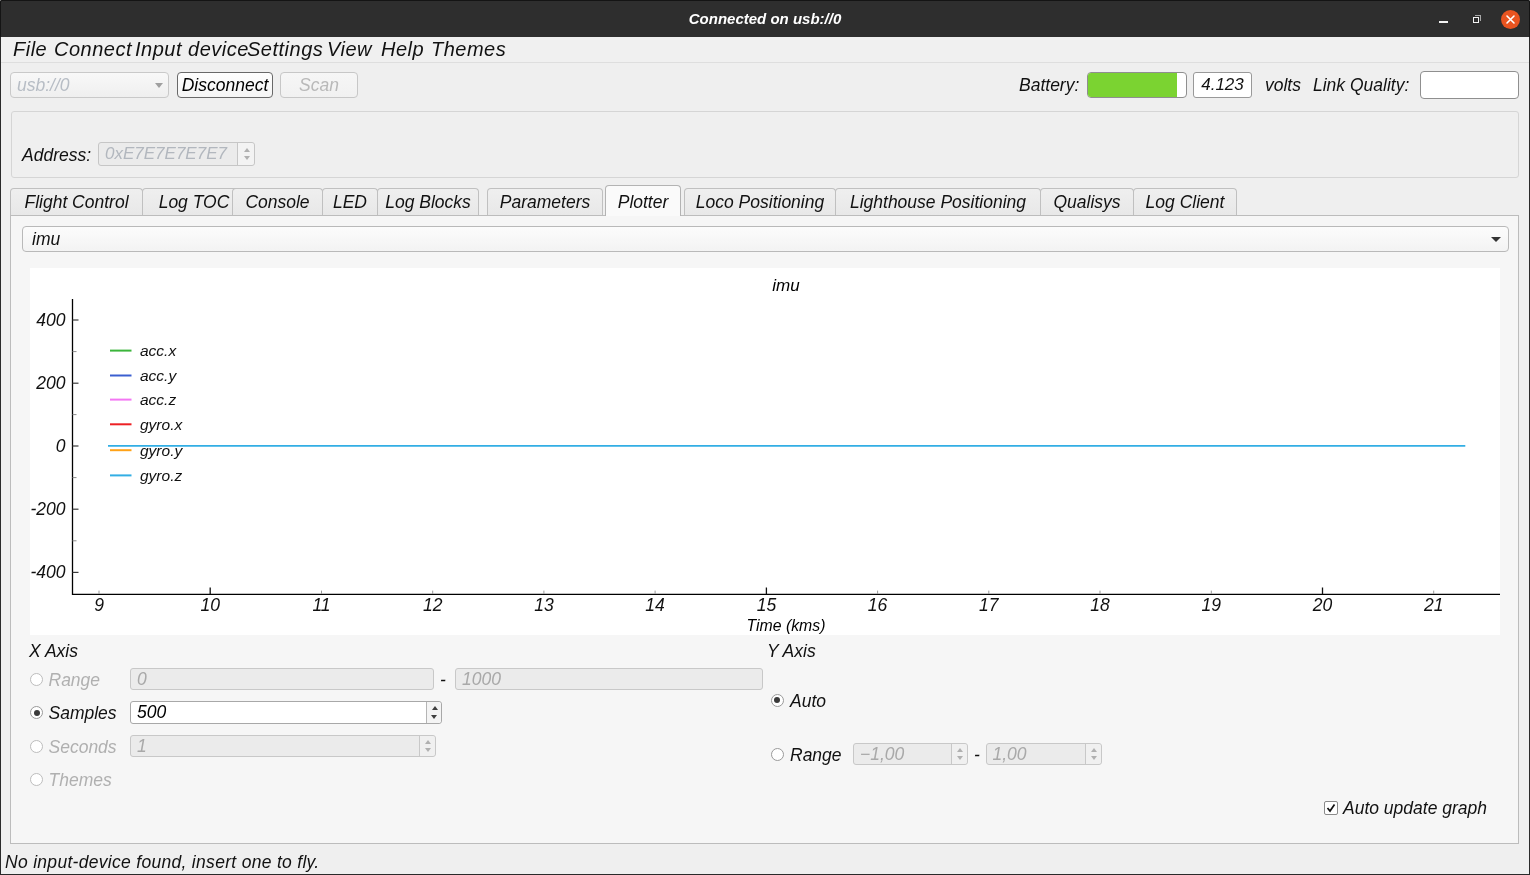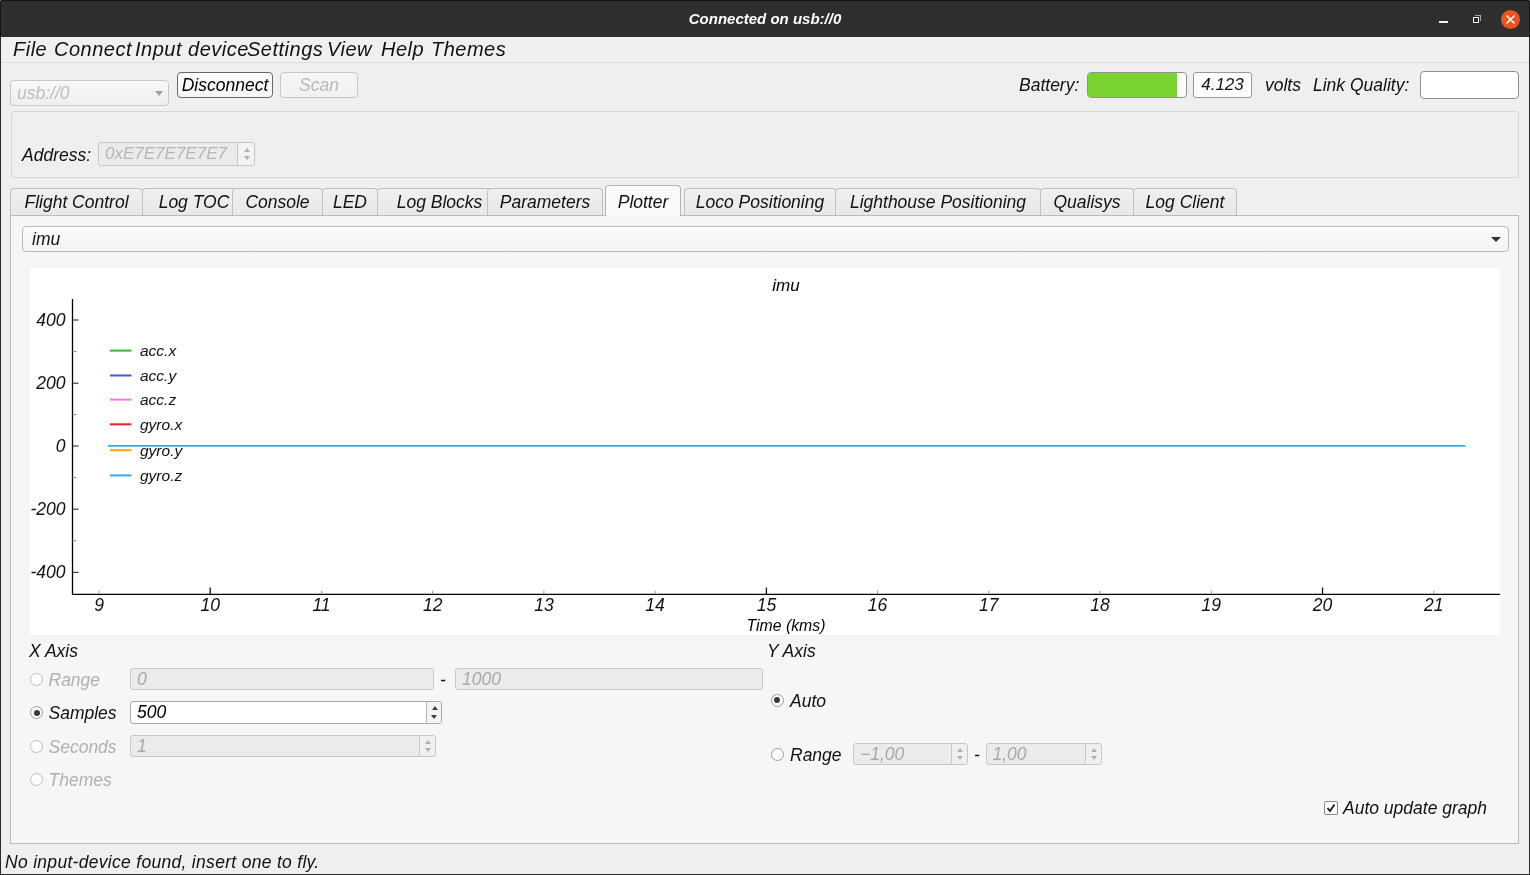--- a/index.html
+++ b/index.html
@@ -13,21 +13,21 @@
 .titlebar{position:absolute;left:0;top:0;width:1530px;height:37px;background:#2e2e2e;border-radius:2px 2px 0 0;box-shadow:inset 0 1px #141414,inset 1px 0 #141414,inset -1px 0 #141414;}
 .title{position:absolute;top:0;left:0;width:1530px;height:37px;line-height:37px;text-align:center;color:#fff;font-weight:bold;font-size:15px;letter-spacing:0px;}
 .minbtn{position:absolute;left:1438.5px;top:21px;width:9px;height:1.8px;background:#f2f2f2;}
 .restbtn{position:absolute;left:1472.5px;top:16.5px;width:4px;height:4px;border:1.6px solid #f2f2f2;background:#2e2e2e;}
 .restback{position:absolute;left:1475px;top:14.5px;width:5px;height:5px;border-top:1.6px solid #a8a8a8;border-right:1.6px solid #a8a8a8;}
 .closebtn{position:absolute;left:1501px;top:10px;width:19px;height:19px;border-radius:50%;background:#e95420;}
 
 .menubar{position:absolute;left:1px;top:37px;width:1528px;height:25px;background:#f0f0f0;border-bottom:1px solid #dedede;}
 .mi{position:absolute;top:38px;height:22px;line-height:22px;font-size:20px;letter-spacing:0.5px;}
 
-.combo1{position:absolute;left:10px;top:72px;width:159px;height:26px;box-sizing:border-box;border:1px solid #c9c9c9;border-radius:4px;background:linear-gradient(#f8f8f8,#efefef);color:#b7bdc5;line-height:24px;padding-left:6px;margin-top:8px;}
+.combo1{position:absolute;left:10px;top:72px;width:159px;height:26px;box-sizing:border-box;border:1px solid #c9c9c9;border-radius:4px;background:linear-gradient(#f8f8f8,#efefef);color:#b7bdc5;line-height:24px;padding-left:6px;}
 .arrow-gray{position:absolute;width:0;height:0;border-left:4.5px solid transparent;border-right:4.5px solid transparent;border-top:5px solid #a0a0a0;}
 .btn{position:absolute;top:72px;height:26px;box-sizing:border-box;border-radius:4px;text-align:center;line-height:24px;}
 .btn1{left:177px;width:96px;border:1px solid #696969;background:linear-gradient(#fefefe,#f5f5f5);color:#000;}
 .btn2{left:280px;width:78px;border:1px solid #c7c7c7;background:linear-gradient(#f6f6f6,#f1f1f1);color:#b9b9b9;}
 .lbl{position:absolute;height:26px;line-height:26px;top:72px;}
 .pbar{position:absolute;box-sizing:border-box;background:#fff;border:1px solid #8f8f8f;border-radius:4px;}
 .pfill{position:absolute;left:0;top:0;height:100%;background:#7bd331;border-radius:3px 0 0 3px;}
 .voltbox{position:absolute;left:1193px;top:72px;width:59px;height:26px;box-sizing:border-box;background:#fff;border:1px solid #999;border-radius:3px;text-align:center;line-height:24px;font-size:17px;}
 
 .gbox{position:absolute;left:11px;top:111px;width:1508px;height:67px;box-sizing:border-box;border:1px solid #d5d5d5;border-radius:3px;}
@@ -97,21 +97,21 @@
     <div class="txt">0xE7E7E7E7E7</div>
     <div class="btns"></div>
     <div class="sarrow-up" style="right:4.5px;top:5px"></div>
     <div class="sarrow-dn" style="right:4.5px;bottom:5px"></div>
   </div>
 
   <div class="tab" style="left:10px;width:133px;">Flight Control</div>
   <div class="tab" style="left:142px;width:104px;">Log TOC</div>
   <div class="tab" style="left:232px;width:91px;">Console</div>
   <div class="tab" style="left:322px;width:56px;">LED</div>
-  <div class="tab" style="left:377px;width:125px;">Log Blocks</div>
+  <div class="tab" style="left:377px;width:102px;">Log Blocks</div>
   <div class="tab" style="left:487px;width:116px;">Parameters</div>
   <div class="tab" style="left:684px;width:152px;">Loco Positioning</div>
   <div class="tab" style="left:835px;width:206px;">Lighthouse Positioning</div>
   <div class="tab" style="left:1040px;width:94px;">Qualisys</div>
   <div class="tab" style="left:1133px;width:104px;">Log Client</div>
   <div class="pane"></div>
   <div class="tabsel">Plotter</div>
 
   <div class="combo2">imu<div class="arrow-dark" style="right:7px;top:10px"></div></div>
 

